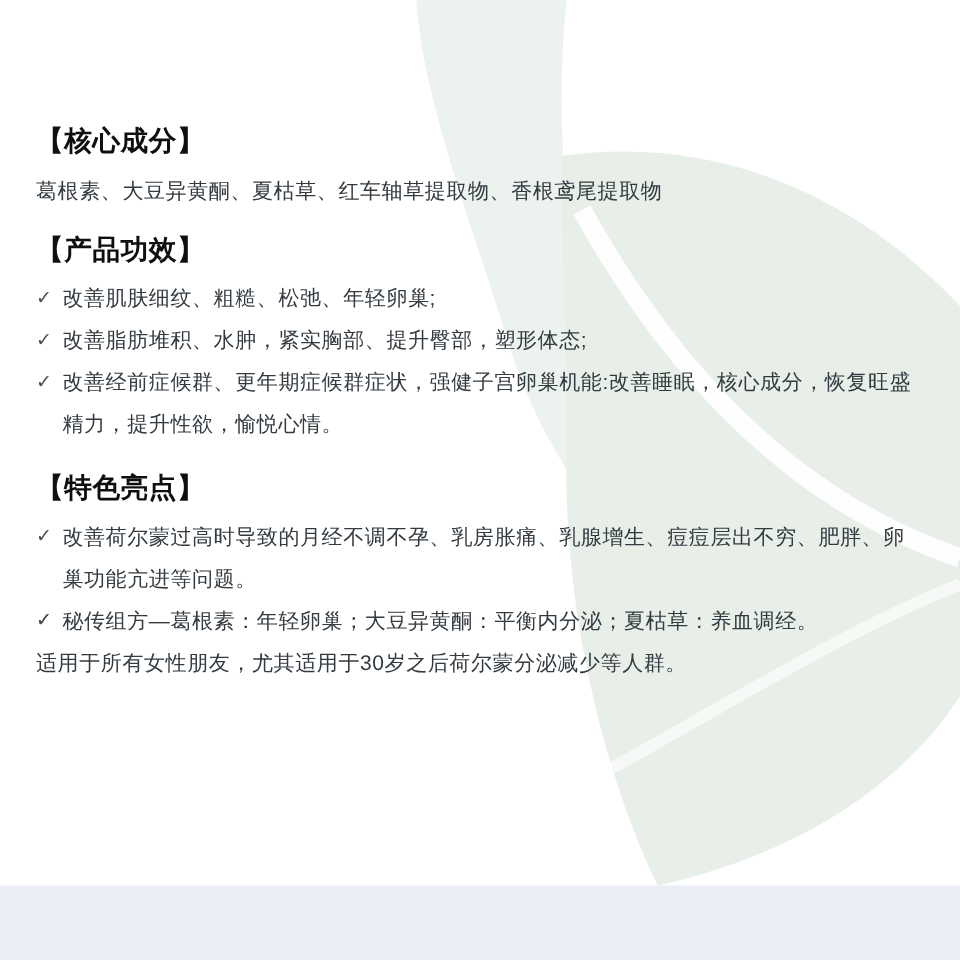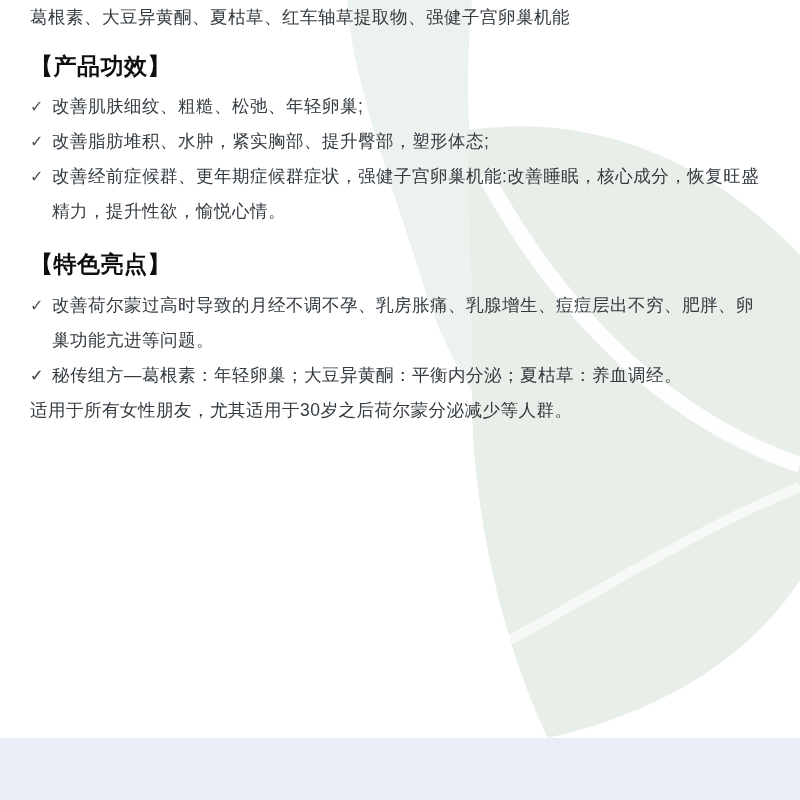--- a/index.html
+++ b/index.html
@@ -77,21 +77,22 @@
     <path d="M347,0 L472,0 C462,110 468,220 520,330 C560,415 610,470 598,520 C520,470 455,385 425,290 C398,200 352,85 347,0 Z" fill="#ecf2ee"></path>
     <path d="M468,130 C610,110 725,175 800,255 L800,580 C745,665 650,715 548,738 C505,650 470,510 472,385 C474,280 466,195 468,130 Z" fill="#e8efe9"></path>
     <path d="M485,175 C565,320 670,420 800,465" stroke="#ffffff" stroke-width="16" fill="none" opacity="0.9"></path>
     <path d="M510,640 C610,585 705,525 800,487" stroke="#ffffff" stroke-width="10" fill="none" opacity="0.6"></path>
   </svg>
 
   <div class="bottom-band"></div>
 
   <div class="content">
 
-    <p class="plain">葛根素、大豆异黄酮、夏枯草、红车轴草提取物、强健子宫卵巢机能</p>
+    <h2 class="sec-heading s0">【核心成分】</h2>
+    <p class="plain">葛根素、大豆异黄酮、夏枯草、红车轴草提取物、香根鸢尾提取物</p>
 
     <h2 class="sec-heading s1">【产品功效】</h2>
     <ul class="check-list">
       <li>
         <span class="check">✓</span>
         <span>改善肌肤细纹、粗糙、松弛、年轻卵巢;</span>
       </li>
       <li>
         <span class="check">✓</span>
         <span>改善脂肪堆积、水肿，紧实胸部、提升臀部，塑形体态;</span>

